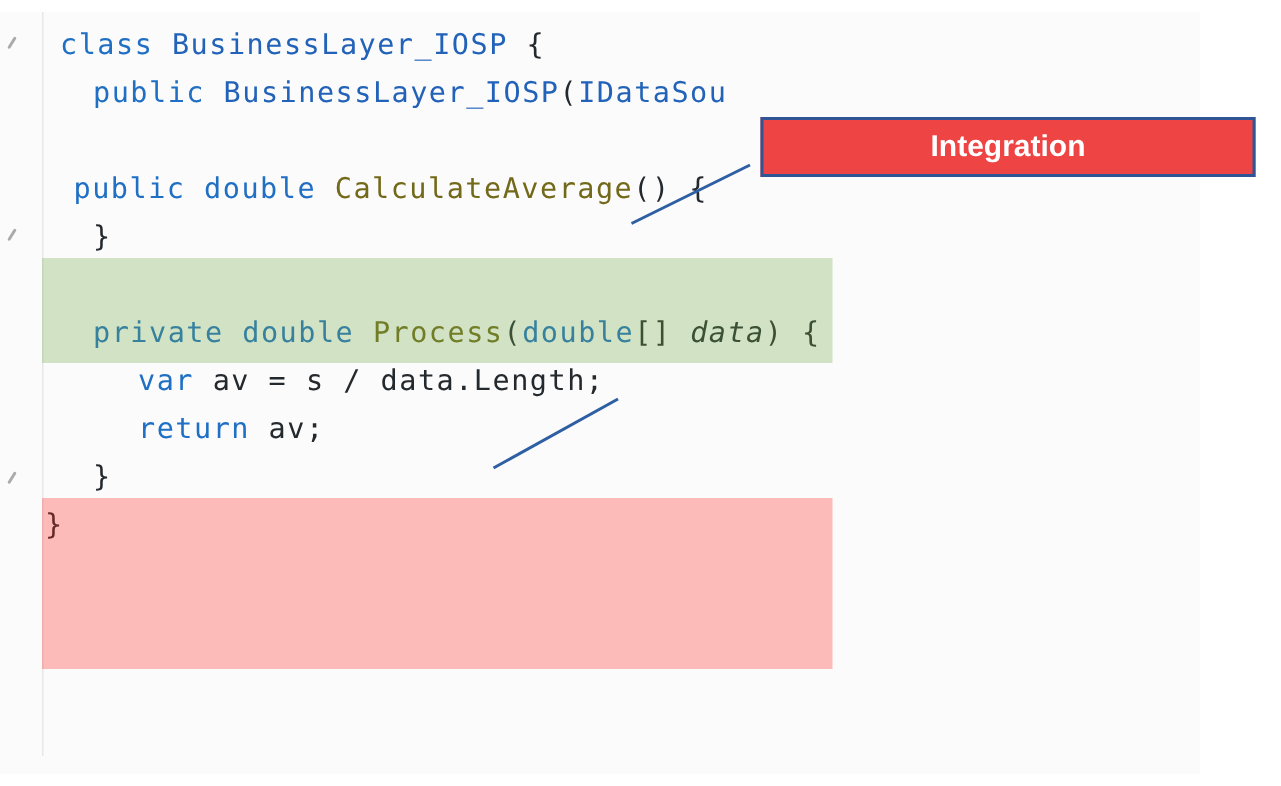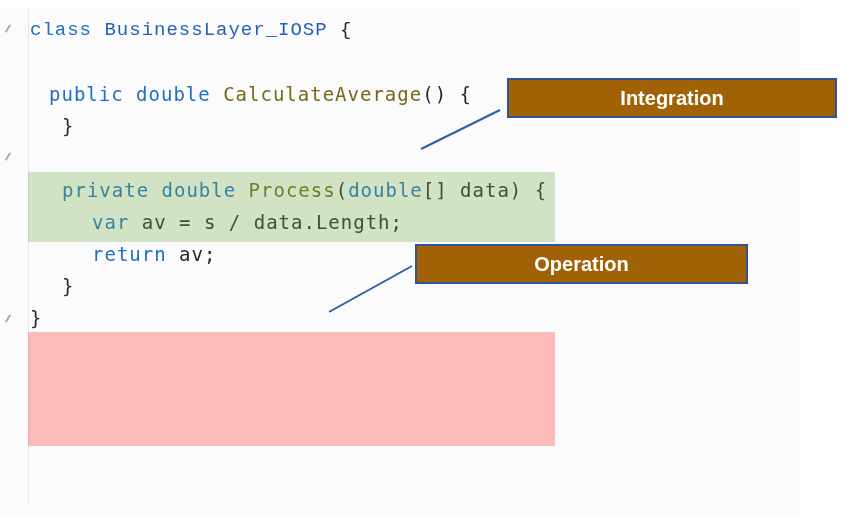--- a/index.html
+++ b/index.html
@@ -24,50 +24,51 @@
   #code{
     position:absolute;left:30px;top:14px;right:0;
     font-family:"DejaVu Sans Mono","Liberation Mono",monospace;
     font-size:19px;line-height:32px;letter-spacing:1px;color:#24292E;
   }
   .code-line{height:32px;white-space:pre;}
   .tok-kw{color:#1F6FC4;}
   .tok-type{color:#2262B8;}
   .tok-method{color:#73691A;}
   .tok-plain{color:#24292E;}
-  .tok-param{color:#24292E;}
+  .tok-param{color:#24292E;font-style:italic;}
   
   .hl{position:absolute;left:28px;width:527px;pointer-events:none;}
   #hl-green{top:172px;height:70px;background:rgba(112,173,71,0.30);}
   #hl-red{top:332px;height:114px;background:rgba(255,40,30,0.30);}
   
   #connectors{position:absolute;left:0;top:0;width:854px;height:524px;pointer-events:none;}
   
   .callout{
-    position:absolute;height:40px;background:#a16207;border:2px solid #2F5597;
+    position:absolute;height:40px;background:#ef4444;border:2px solid #2F5597;
     box-sizing:border-box;display:flex;align-items:center;justify-content:center;
     color:#FFFFFF;font-weight:600;font-size:20px;
   }
   #callout-integration{left:507px;top:78px;width:330px;}
   #callout-operation{left:415px;top:244px;width:333px;}
 </style>
 </head>
 <body>
 
 <div id="screen">
 
   <div id="editor"></div>
   <div id="gutter-line"></div>
 
   <span class="fold-marker" style="top:24px"></span>
   <span class="fold-marker" style="top:152px"></span>
   <span class="fold-marker" style="top:314px"></span>
 
   <div id="code">
-      <div class="code-line" style="padding-left: 0px; font-family: Liberation Mono, monospace;"><span class="tok-kw">class </span><span class="tok-type">BusinessLayer_IOSP</span><span class="tok-plain"> {</span></div>
+      <div class="code-line" style="padding-left: 10px;"><span class="tok-kw">class </span><span class="tok-type">BusinessLayer_IOSP</span><span class="tok-plain"> {</span></div>
+      <div class="code-line" style="padding-left: 32px;"><span class="tok-kw">public </span><span class="tok-type">BusinessLayer_IOSP</span><span class="tok-plain">(</span><span class="tok-type">IDataSou</span></div>
       <div class="code-line" style="padding-left: 0px;"></div>
       <div class="code-line" style="padding-left: 19px;"><span class="tok-kw">public double </span><span class="tok-method">CalculateAverage</span><span class="tok-plain">() {</span></div>
       <div class="code-line" style="padding-left: 32px;"><span class="tok-plain">}</span></div>
       <div class="code-line" style="padding-left: 0px;"></div>
       <div class="code-line" style="padding-left: 32px;"><span class="tok-kw">private double </span><span class="tok-method">Process</span><span class="tok-plain">(</span><span class="tok-kw">double</span><span class="tok-plain">[] </span><span class="tok-param">data</span><span class="tok-plain">) {</span></div>
       <div class="code-line" style="padding-left: 62px;"><span class="tok-kw">var </span><span class="tok-plain">av = s / data.Length;</span></div>
       <div class="code-line" style="padding-left: 62px;"><span class="tok-kw">return </span><span class="tok-plain">av;</span></div>
       <div class="code-line" style="padding-left: 32px;"><span class="tok-plain">}</span></div>
       <div class="code-line" style="padding-left: 0px;"><span class="tok-plain">}</span></div>
     </div>
@@ -76,17 +77,14 @@
   <div class="hl" id="hl-red"></div>
 
   <svg id="connectors">
     <line x1="500" y1="110" x2="421" y2="149" stroke="#2E5FA3" stroke-width="2"></line>
     <line x1="412" y1="266" x2="329" y2="312" stroke="#2E5FA3" stroke-width="2"></line>
   </svg>
 
   <div class="callout" id="callout-integration">
     <span>Integration</span>
   </div>
-  <div class="callout" id="callout-operation">
-    <span>Operation</span>
-  </div>
 
 </div>
 
 </body></html>

